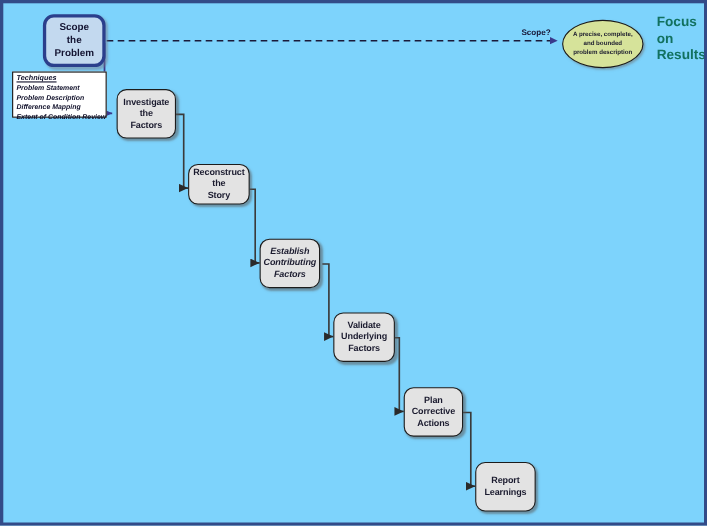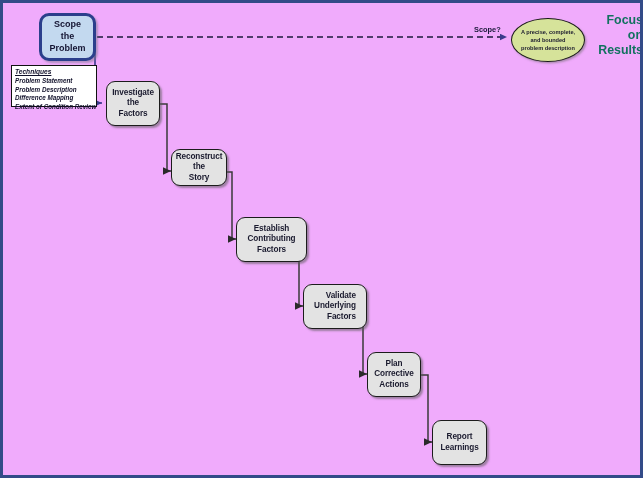--- a/index.html
+++ b/index.html
@@ -9,21 +9,21 @@
     background: #ffffff;
   }
   body {
     font-family: "Liberation Sans", sans-serif;
   }
 
   #canvas {
     position: relative;
     width: 643px;
     height: 478px;
-    background: #f0abfc;
+    background: #7dd3fc;
     box-sizing: border-box;
     border: 3px solid #334b88;
     overflow: hidden;
     padding-left: 48px;
   }
 
   
   .step-box {
     position: absolute;
     box-sizing: border-box;
@@ -114,21 +114,21 @@
     font-size: 7.4px;
     font-weight: bold;
     color: #181838;
     white-space: nowrap;
   }
   .focus-text {
     position: absolute;
     font-size: 12.4px;
     font-weight: bold;
     color: #12715f;
-    text-align: right;
+    text-align: left;
     line-height: 1.22;
     white-space: pre-line;
   }
 
   
   #connectors {
     position: absolute;
     left: 0;
     top: 0;
     width: 643px;
@@ -203,27 +203,27 @@
 the
 Factors</span>
   </div>
 
   <div class="step-box" style="left:168px; top:146px; width:56px; height:37px;">
     <span class="lines">Reconstruct
 the
 Story</span>
   </div>
 
-  <div class="step-box" style="left:233px; top:214px; width:71px; height:45px;">
+  <div class="step-box" style="left:233px; top:214px; width:55px; height:45px;font-style:italic;">
     <span class="lines">Establish
 Contributing
 Factors</span>
   </div>
 
-  <div class="step-box" style="left:300px; top:281px; width:64px; height:45px;text-align:right;">
+  <div class="step-box" style="left:300px; top:281px; width:56px; height:45px;">
     <span class="lines">Validate
 Underlying
 Factors</span>
   </div>
 
   <div class="step-box" style="left:429px; top:417px; width:55px; height:45px;">
     <span class="lines">Report
 Learnings</span>
   </div>
 

